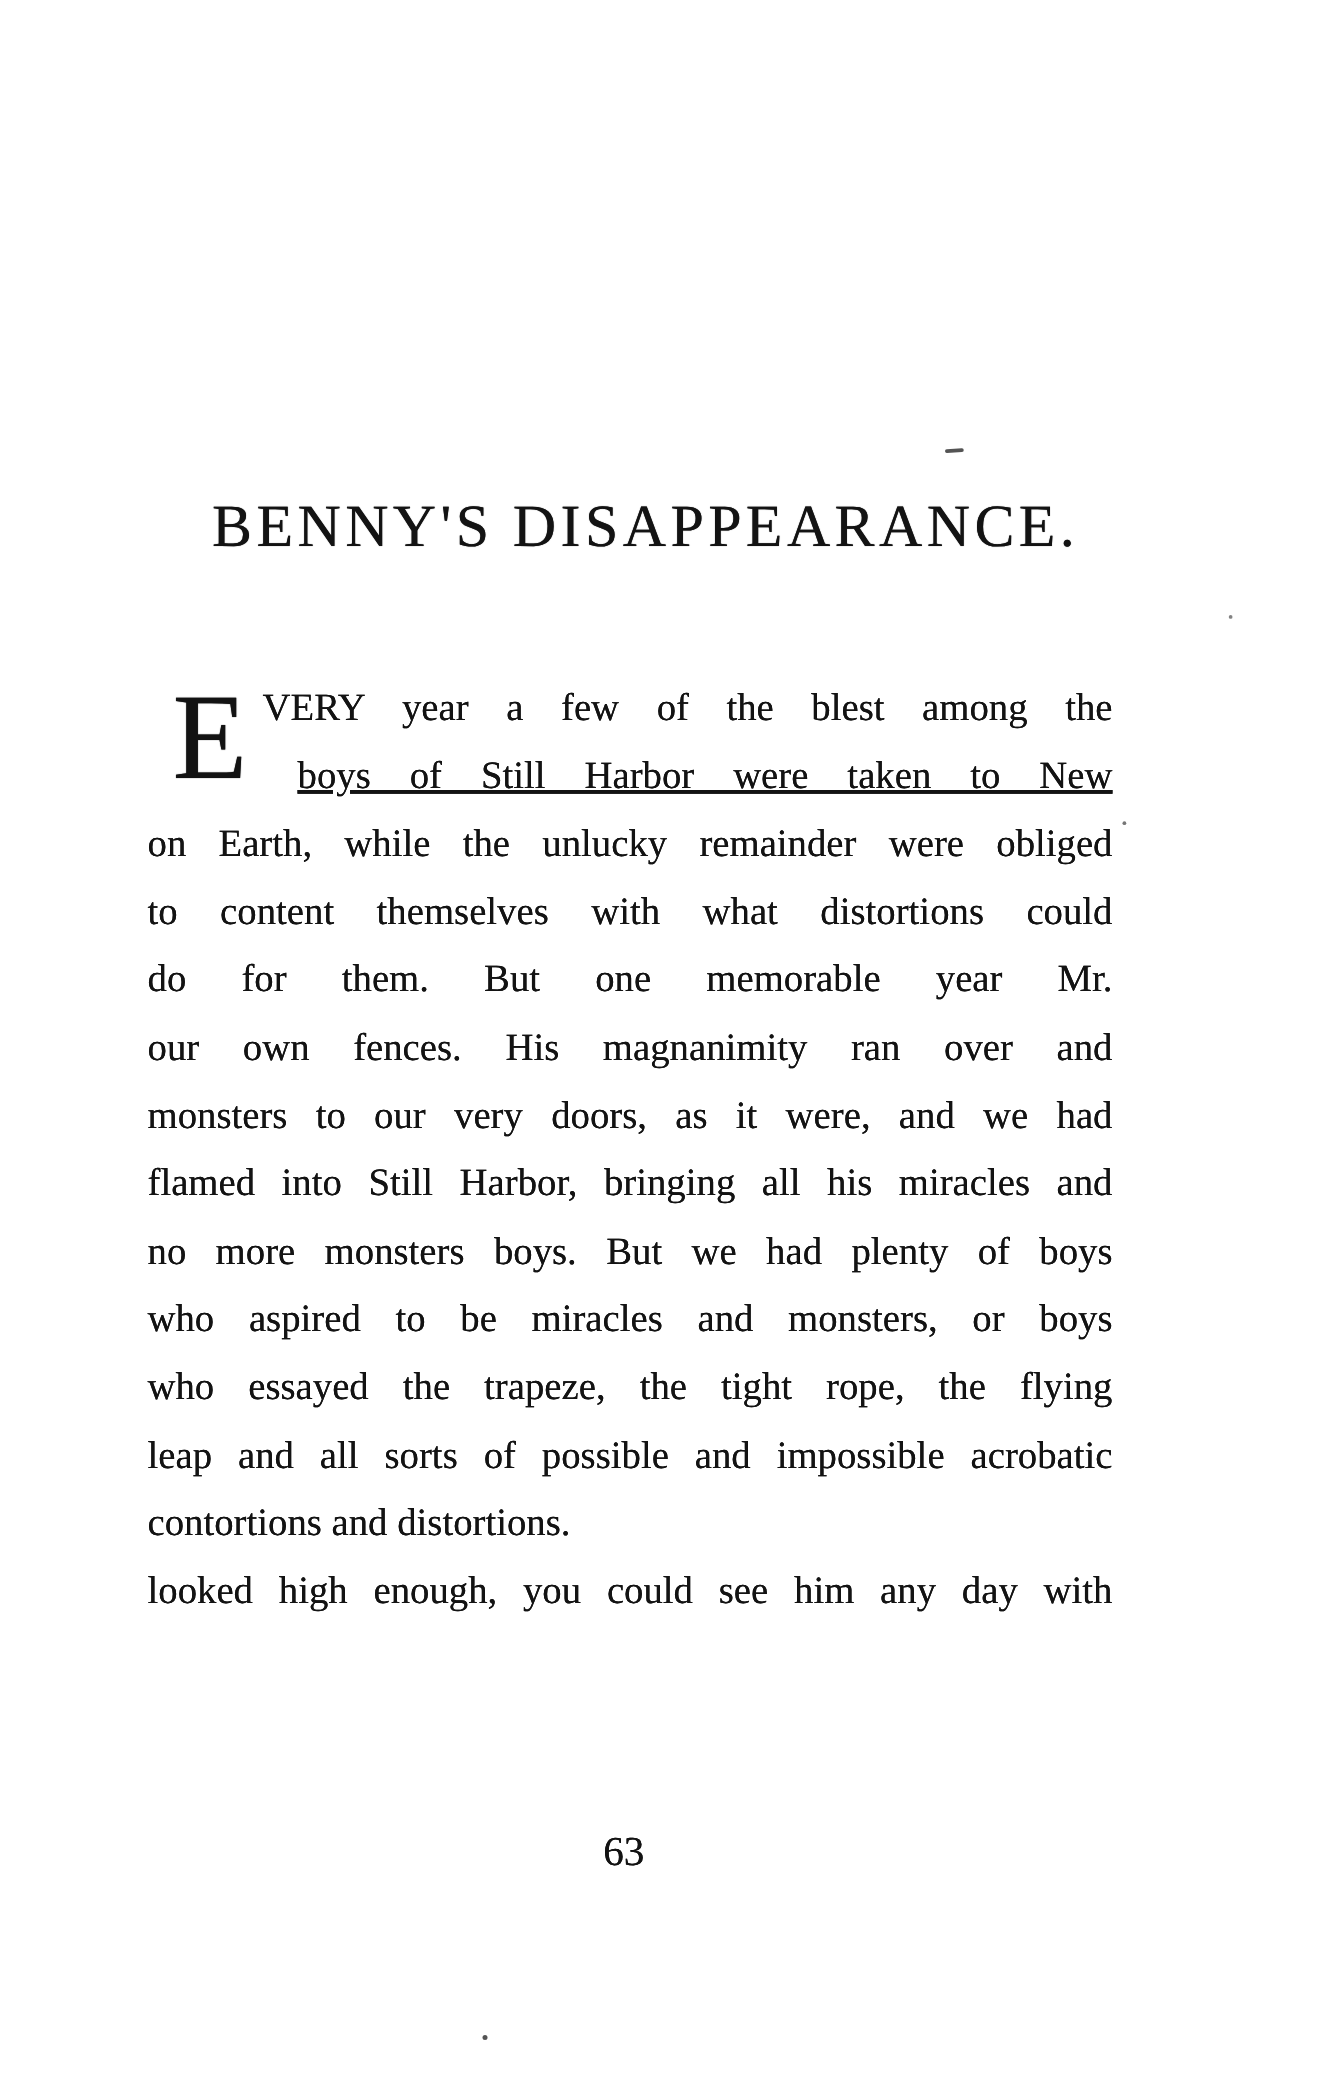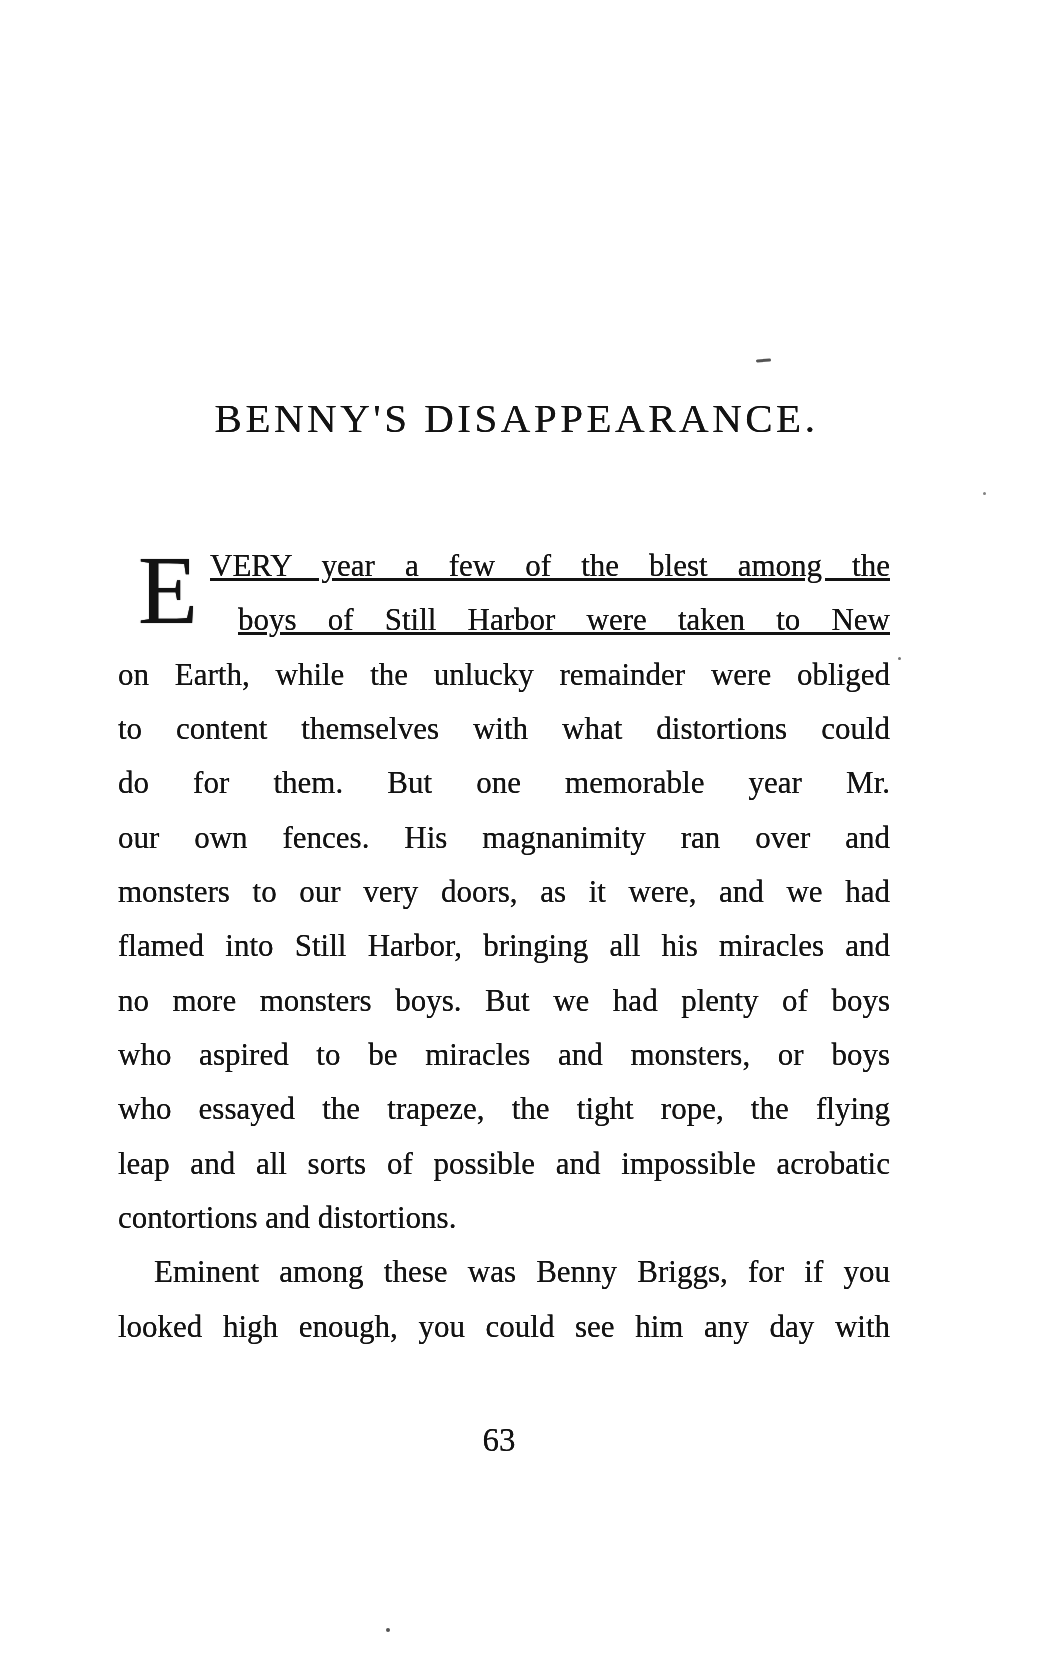--- a/index.html
+++ b/index.html
@@ -19,21 +19,21 @@
   }
   
   .title-wrap {
     position: absolute;
     top: 398px;
     left: 0;
     width: 1033px;
     text-align: center;
   }
   .title {
-    font-size: 41px;
+    font-size: 48px;
     line-height: 1;
     letter-spacing: 3.5px;
     white-space: nowrap;
     text-shadow: 0 0 0.6px currentColor;
   }
   
   .body-text {
     position: absolute;
     left: 118px;
     top: 539px;
@@ -43,36 +43,36 @@
   }
   .bl {
     line-height: 54.35px;
     height: 54.35px;
     text-align: justify;
     text-align-last: justify;
     text-justify: inter-word;
     white-space: nowrap;
     white-space: normal;
   }
-  .pl1 { padding-left: 92px; text-decoration: underline; }
+  .pl1 { padding-left: 92px; }
   .pl2 { padding-left: 120px; text-decoration: underline; }
   .para-end { text-align-last: left; }
   .indent { text-indent: 36px; }
   .drop-cap {
     position: absolute;
     left: 20px;
     top: 2px;
     font-size: 98px;
     line-height: 1;
     text-shadow: 0 0 0.8px currentColor;
   }
   
   .page-number {
     position: absolute;
-    top: 1421px;
+    top: 1463px;
     left: 0;
     width: 998px;
     text-align: center;
     font-size: 33px;
     line-height: 1.2;
     font-feature-settings: "onum" 1;
     text-shadow: 0 0 0.5px currentColor;
   }
   
   .speck {
@@ -115,19 +115,18 @@
     <div class="bl">to content themselves with what distortions could</div>
     <div class="bl">do for them. But one memorable year Mr.</div>
     <div class="bl">our own fences. His magnanimity ran over and</div>
     <div class="bl">monsters to our very doors, as it were, and we had</div>
     <div class="bl">flamed into Still Harbor, bringing all his miracles and</div>
     <div class="bl">no more monsters boys. But we had plenty of boys</div>
     <div class="bl">who aspired to be miracles and monsters, or boys</div>
     <div class="bl">who essayed the trapeze, the tight rope, the flying</div>
     <div class="bl">leap and all sorts of possible and impossible acrobatic</div>
     <div class="bl para-end">contortions and distortions.</div>
-    <div class="bl indent">Eminent among these was Benny Briggs, for if you</div>
     <div class="bl">looked high enough, you could see him any day with</div>
   </div>
 
   <div class="page-number">63</div>
 
 </div>
 
 </body></html>

